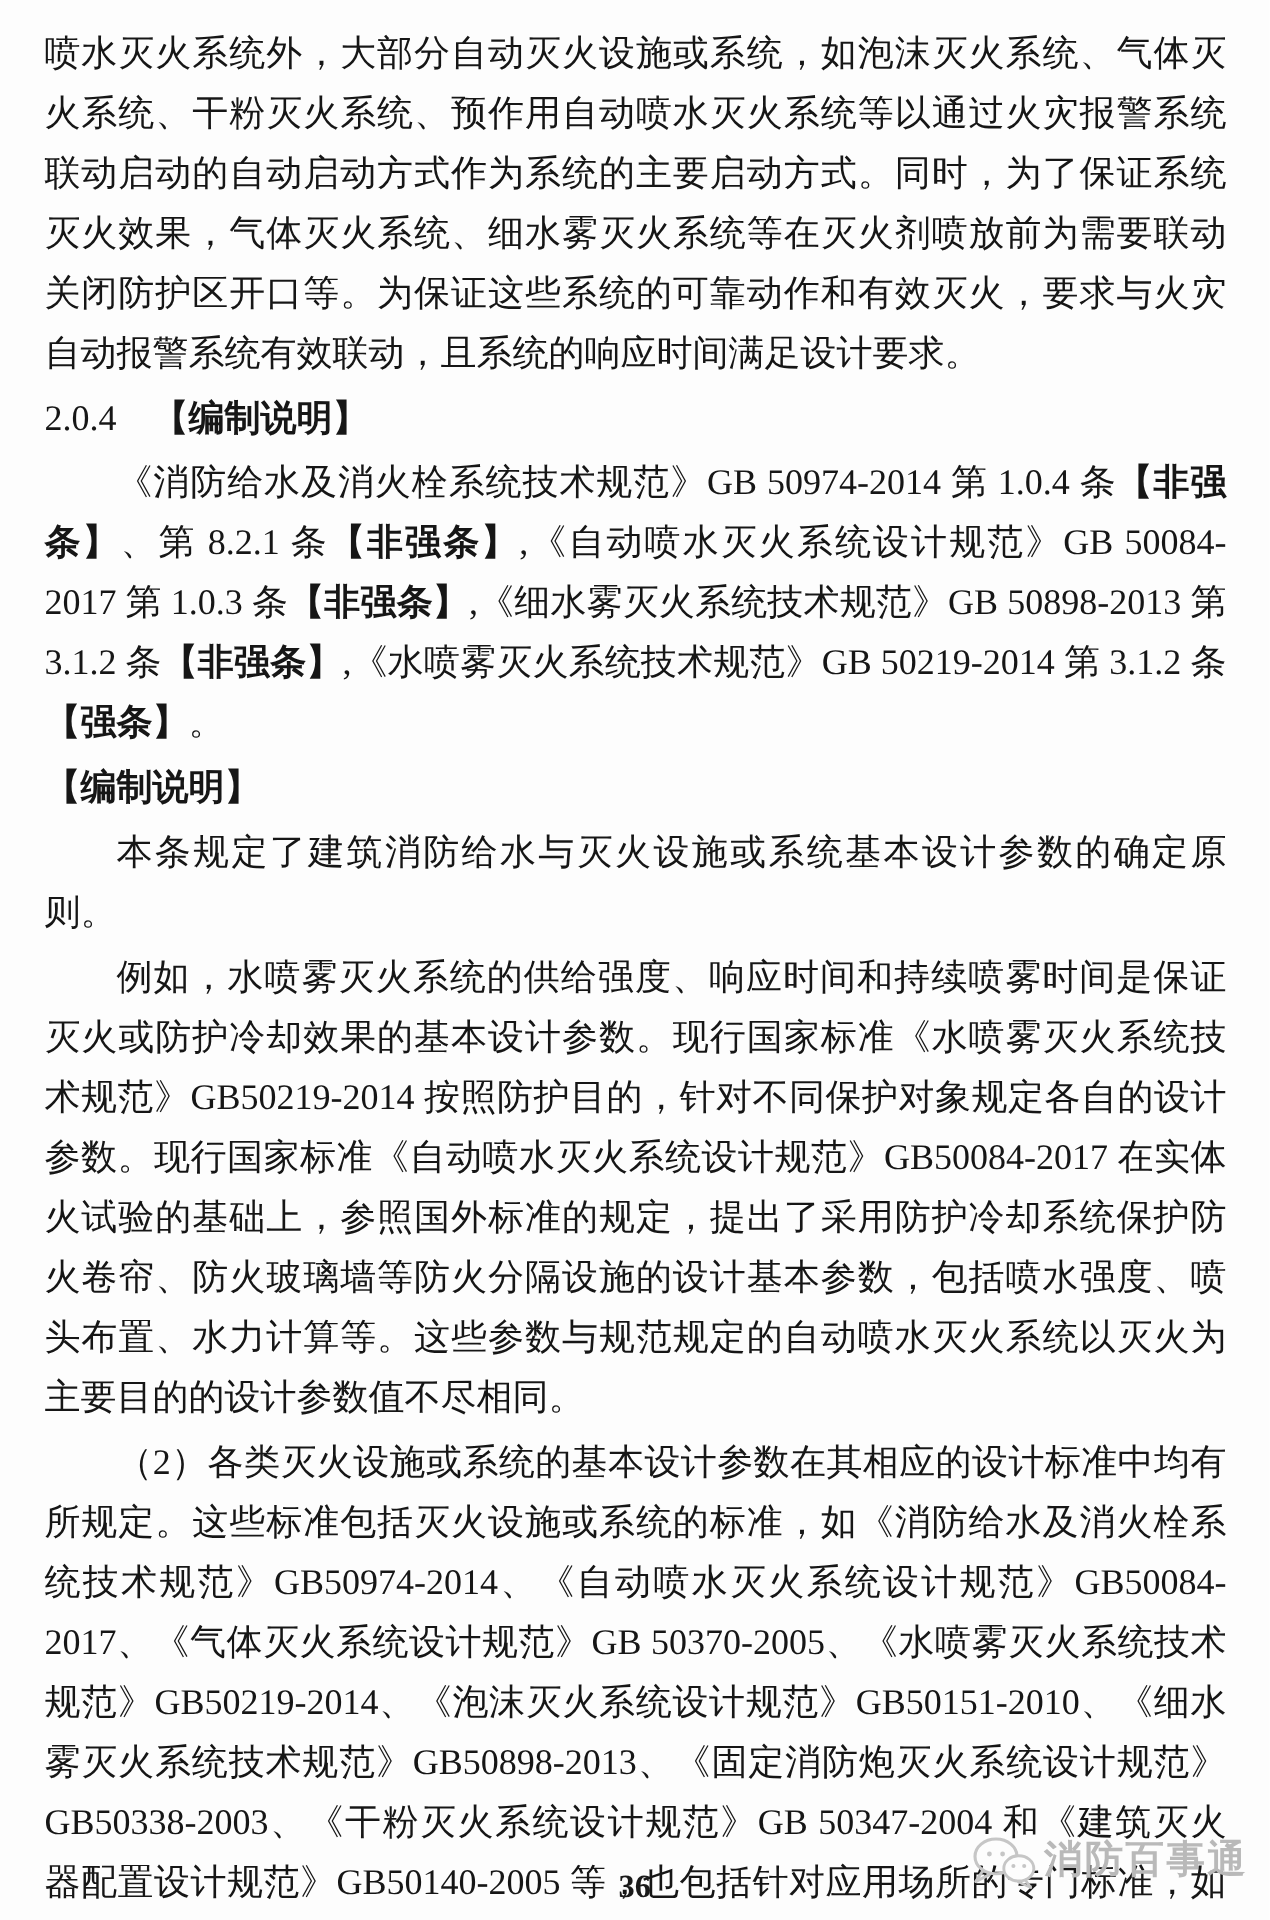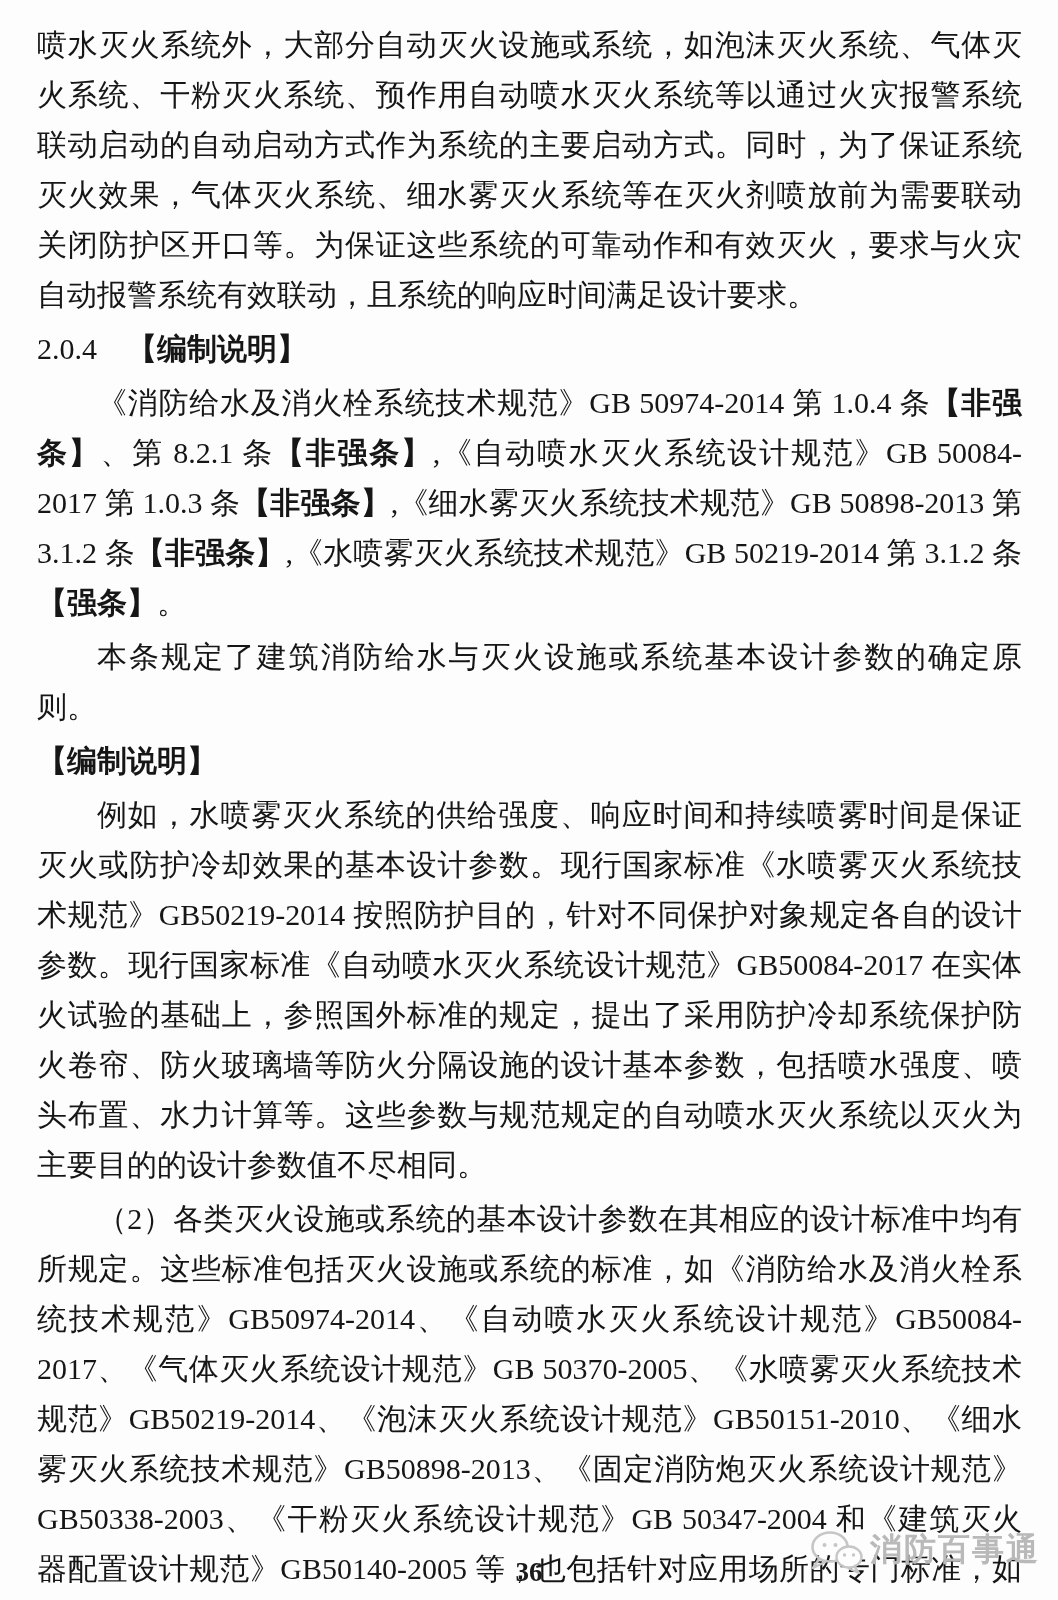--- a/index.html
+++ b/index.html
@@ -61,22 +61,22 @@
 </style>
 </head>
 <body>
 
 <div class="page">
 
   <div class="doc-body">
       <p class="para"><span class="seg">喷水灭火系统外，大部分自动灭火设施或系统，如泡沫灭火系统、气体灭火系统、干粉灭火系统、预作用自动喷水灭火系统等以通过火灾报警系统联动启动的自动启动方式作为系统的主要启动方式。同时，为了保证系统灭火效果，气体灭火系统、细水雾灭火系统等在灭火剂喷放前为需要联动关闭防护区开口等。为保证这些系统的可靠动作和有效灭火，要求与火灾自动报警系统有效联动，且系统的响应时间满足设计要求。</span></p>
       <p class="para heading"><span class="seg">2.0.4</span><span class="seg b">　【编制说明】</span></p>
       <p class="para indent"><span class="seg">《消防给水及消火栓系统技术规范》GB 50974-2014 第 1.0.4 条</span><span class="seg b">【非强条】</span><span class="seg">、第 8.2.1 条</span><span class="seg b">【非强条】</span><span class="seg">,《自动喷水灭火系统设计规范》GB 50084-2017 第 1.0.3 条</span><span class="seg b">【非强条】</span><span class="seg">,《细水雾灭火系统技术规范》GB 50898-2013 第 3.1.2 条</span><span class="seg b">【非强条】</span><span class="seg">,《水喷雾灭火系统技术规范》GB 50219-2014 第 3.1.2 条</span><span class="seg b">【强条】</span><span class="seg">。</span></p>
+      <p class="para heading"><span class="seg b">【编制说明】</span></p>
       <p class="para indent"><span class="seg">本条规定了建筑消防给水与灭火设施或系统基本设计参数的确定原则。</span></p>
-      <p class="para heading"><span class="seg b">【编制说明】</span></p>
       <p class="para indent"><span class="seg">例如，水喷雾灭火系统的供给强度、响应时间和持续喷雾时间是保证灭火或防护冷却效果的基本设计参数。现行国家标准《水喷雾灭火系统技术规范》GB50219-2014 按照防护目的，针对不同保护对象规定各自的设计参数。现行国家标准《自动喷水灭火系统设计规范》GB50084-2017 在实体火试验的基础上，参照国外标准的规定，提出了采用防护冷却系统保护防火卷帘、防火玻璃墙等防火分隔设施的设计基本参数，包括喷水强度、喷头布置、水力计算等。这些参数与规范规定的自动喷水灭火系统以灭火为主要目的的设计参数值不尽相同。</span></p>
       <p class="para indent"><span class="seg">（2）各类灭火设施或系统的基本设计参数在其相应的设计标准中均有所规定。这些标准包括灭火设施或系统的标准，如《消防给水及消火栓系统技术规范》GB50974-2014、《自动喷水灭火系统设计规范》GB50084-2017、《气体灭火系统设计规范》GB 50370-2005、《水喷雾灭火系统技术规范》GB50219-2014、《泡沫灭火系统设计规范》GB50151-2010、《细水雾灭火系统技术规范》GB50898-2013、《固定消防炮灭火系统设计规范》GB50338-2003、《干粉灭火系统设计规范》GB 50347-2004 和《建筑灭火器配置设计规范》GB50140-2005 等，也包括针对应用场所的专门标准，如《纺织工程设计防火规范》GB50565-2010、《汽车库、修车库、停车场设计防火规范》</span></p>
     </div>
 
   <div class="watermark">
     <svg class="wm-icon" width="58" height="48" viewBox="0 0 58 48" aria-hidden="true">
       <ellipse cx="22" cy="19" rx="17.5" ry="14.5" fill="none" stroke="#c6c6c6" stroke-width="2.6"></ellipse>
       <path d="M11 31 L5 40 L17 34" fill="none" stroke="#c6c6c6" stroke-width="2.4" stroke-linejoin="round"></path>
       <circle cx="16.5" cy="17" r="2" fill="#c6c6c6"></circle>
       <circle cx="27.5" cy="17" r="2" fill="#c6c6c6"></circle>

